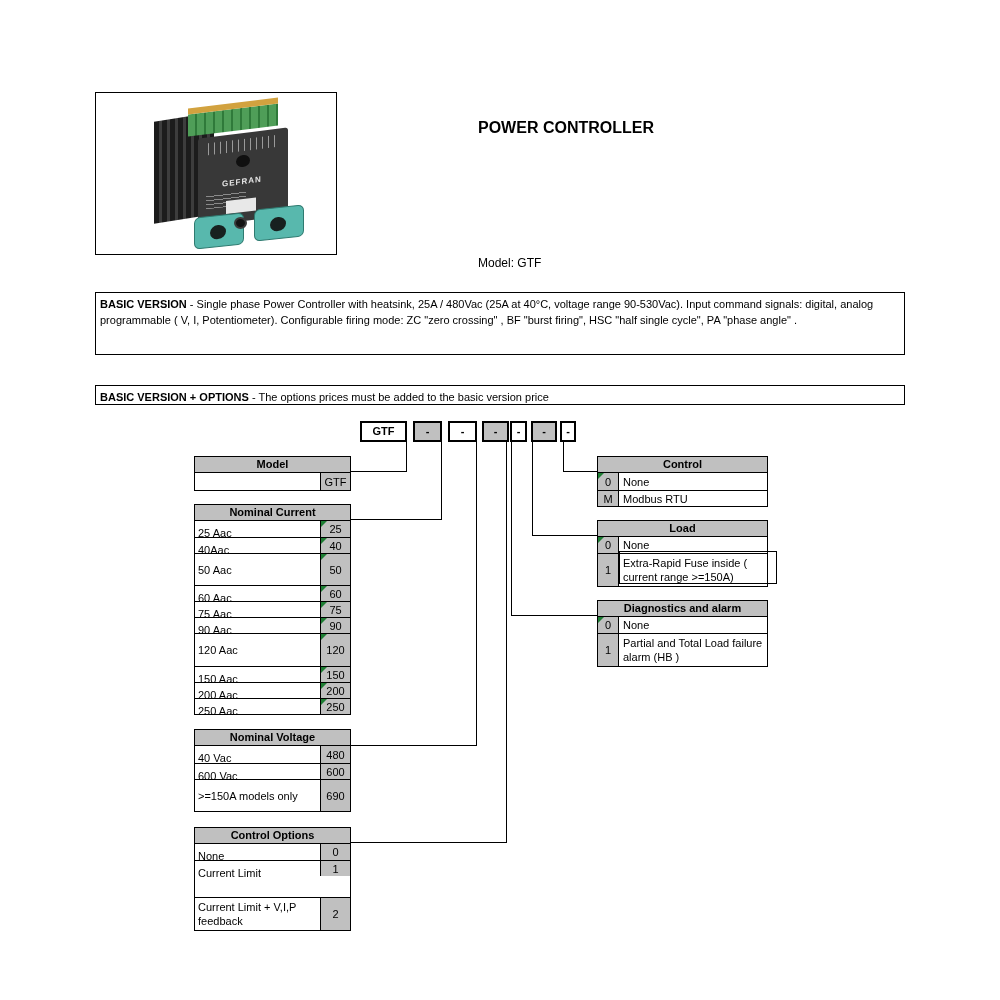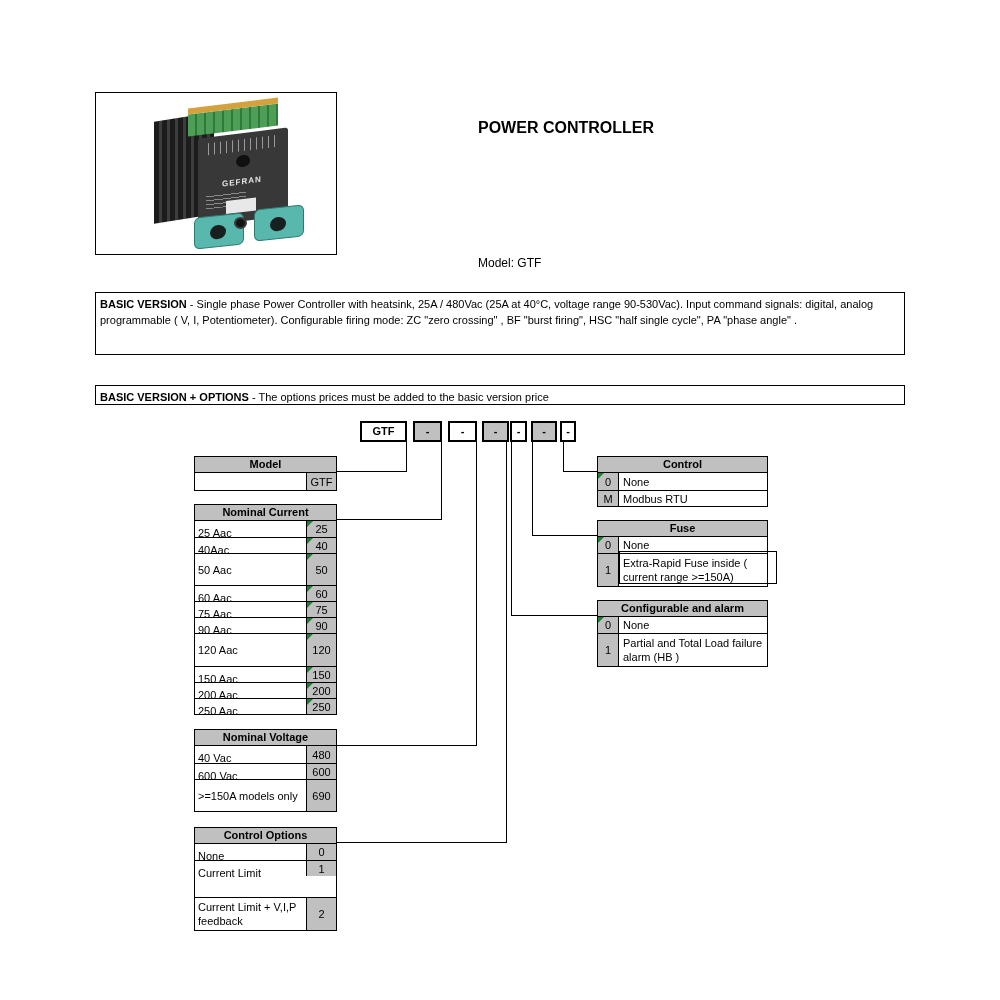--- a/index.html
+++ b/index.html
@@ -63,21 +63,21 @@
   .ln{position:absolute;background:var(--line);}
 
   
   .tbl{position:absolute;border:1px solid #000;background:#fff;font-size:11px;}
   .tbl .hdr{background:var(--gray);font-weight:bold;text-align:center;height:16px;line-height:15px;
     border-bottom:1px solid #000;}
   .trow{display:flex;align-items:stretch;}
   .trow + .trow{border-top:1px solid #000;}
   .cell{display:flex;align-items:center;line-height:14px;}
   
-  .ltbl{width:143px;}
+  .ltbl{width:157px;}
   .ltbl .lc{flex:1;padding:12px 3px;}
   .ltbl .cc{width:30px;border-left:1px solid #000;background:var(--gray);justify-content:center;position:relative;}
   
   .rtbl{width:171px;}
   .rtbl .cc{width:21px;background:var(--gray);justify-content:center;border-right:1px solid #000;position:relative;}
   .rtbl .lc{flex:1;padding:0 4px;}
   .tri::before{content:"";position:absolute;left:0;top:0;
     border-top:6px solid var(--tri);border-right:6px solid transparent;}
   .overbox{position:absolute;border:1px solid #000;background:transparent;pointer-events:none;}
 </style>
@@ -231,35 +231,35 @@
     <div class="cell cc tri">0</div>
     <div class="cell lc">None</div>
   </div>
   <div class="trow" style="height:16px;">
     <div class="cell cc">M</div>
     <div class="cell lc">Modbus RTU</div>
   </div>
 </div>
 
 <div class="tbl rtbl" style="left:597px;top:520px;">
-  <div class="hdr">Fuse</div>
+  <div class="hdr">Load</div>
   <div class="trow" style="height:16px;">
     <div class="cell cc tri">0</div>
     <div class="cell lc">None</div>
   </div>
   <div class="trow" style="height:33px;">
     <div class="cell cc">1</div>
     <div class="cell lc">Extra-Rapid Fuse inside ( current range &gt;=150A)</div>
   </div>
 </div>
 
 <div class="overbox" style="left:619px;top:551px;width:158px;height:33px;"></div>
 
 <div class="tbl rtbl" style="left:597px;top:600px;">
-  <div class="hdr">Configurable and alarm</div>
+  <div class="hdr">Diagnostics and alarm</div>
   <div class="trow" style="height:16px;">
     <div class="cell cc tri">0</div>
     <div class="cell lc">None</div>
   </div>
   <div class="trow" style="height:33px;">
     <div class="cell cc">1</div>
     <div class="cell lc">Partial and Total Load failure alarm (HB )</div>
   </div>
 </div>
 

